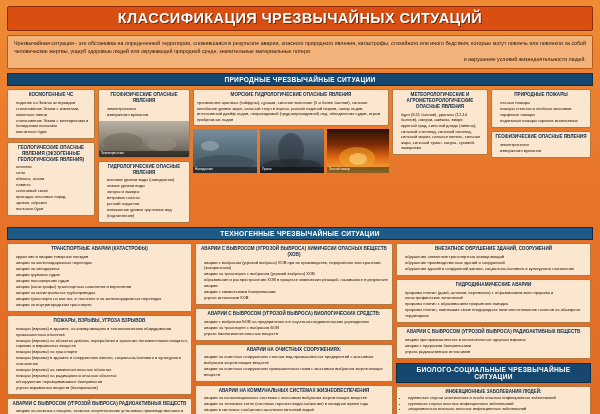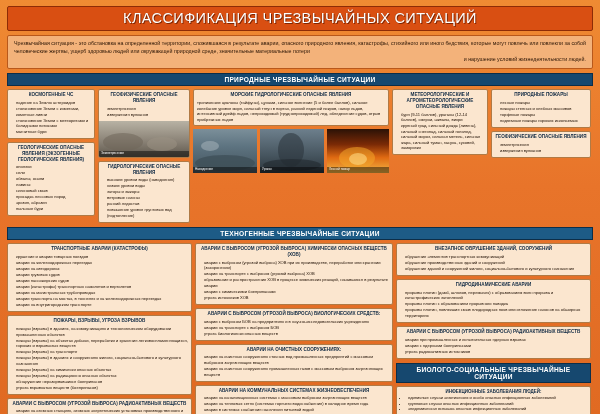--- a/index.html
+++ b/index.html
@@ -19,21 +19,21 @@
   
   .title-bar{
     background:#d94f12;
     border:1px solid #8d2c06;
     border-radius:2px;
     text-align:center;
     padding:3px 0 4px 0;
   }
   .title-bar .t{
     font-size:14.5px;
-    font-weight:normal;
+    font-weight:bold;
     color:#ffffff;
     letter-spacing:.4px;
     text-shadow:1px 1px 0 #7d2705, -0.5px -0.5px 0 #a33a08;
     white-space:nowrap;
   }
   
   .intro{
     margin-top:4px;
     background:#f3b27a;
     border:1px solid #b8581b;

